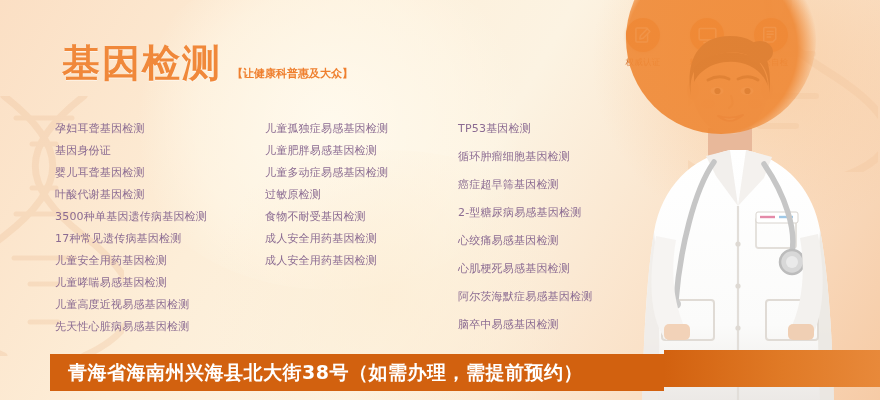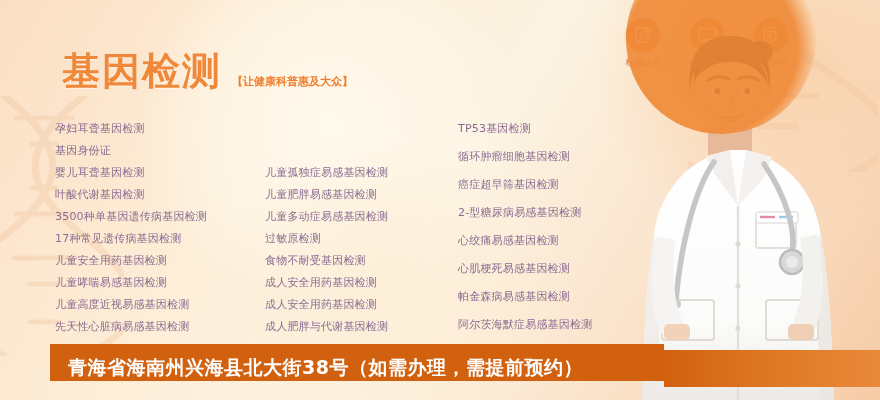--- a/index.html
+++ b/index.html
@@ -41,21 +41,21 @@
     pointer-events: none;
     opacity: 0.30;
   }
   .dna-left  { left: -26px; top: 96px;  width: 150px; height: 260px; opacity: 0.26; }
   .dna-right { left: 688px; top: -58px; width: 190px; height: 230px; opacity: 0.30; }
 
   
   .headline {
     position: absolute;
     left: 62px;
-    top: 52px;
+    top: 44px;
     display: flex;
     align-items: flex-end;
     gap: 10px;
   }
   .headline-main {
     font-size: 38px;
     font-weight: bold;
     letter-spacing: 2px;
     color: #f0883a;
     line-height: 1;
@@ -104,40 +104,40 @@
 
   
   .lists {
     position: absolute;
     left: 55px;
     top: 118px;
     display: flex;
   }
   .list-col { display: flex; flex-direction: column; }
   .col-1 { width: 210px; }
-  .col-2 { width: 193px; margin-top: 44px; }
+  .col-2 { width: 193px; }
   .col-3 { width: 210px; gap: 6px; }
   .list-item {
     font-size: 11px;
     line-height: 22px;
     color: #8b6b92;
     white-space: nowrap;
     letter-spacing: 0.2px;
   }
 
   
   .banner {
     position: absolute;
     left: 50px;
-    top: 344px;
+    top: 354px;
     width: 614px;
     height: 37px;
     background: #d2610f;
     display: flex;
-    align-items: flex-end;
+    align-items: center;
     padding-left: 18px;
     box-sizing: border-box;
   }
   .banner-text {
     color: #ffffff;
     font-size: 19px;
     font-weight: bold;
     letter-spacing: 0.5px;
     white-space: nowrap;
   }
@@ -268,31 +268,29 @@
     </div>
 
     <div class="list-col col-2">
       <div class="list-item">儿童孤独症易感基因检测</div>
       <div class="list-item">儿童肥胖易感基因检测</div>
       <div class="list-item">儿童多动症易感基因检测</div>
       <div class="list-item">过敏原检测</div>
       <div class="list-item">食物不耐受基因检测</div>
       <div class="list-item">成人安全用药基因检测</div>
       <div class="list-item">成人安全用药基因检测</div>
-      <div class="list-item">成人肥胖与代谢基因检测</div>
     </div>
 
     <div class="list-col col-3">
       <div class="list-item">TP53基因检测</div>
       <div class="list-item">循环肿瘤细胞基因检测</div>
       <div class="list-item">癌症超早筛基因检测</div>
       <div class="list-item">2-型糖尿病易感基因检测</div>
       <div class="list-item">心绞痛易感基因检测</div>
       <div class="list-item">心肌梗死易感基因检测</div>
-      <div class="list-item">帕金森病易感基因检测</div>
       <div class="list-item">阿尔茨海默症易感基因检测</div>
       <div class="list-item">脑卒中易感基因检测</div>
     </div>
 
   </div>
 
   <div class="doctor">
     <div class="doc-halo"></div>
     <svg width="260" height="400" viewBox="0 0 260 400">
       <defs>

